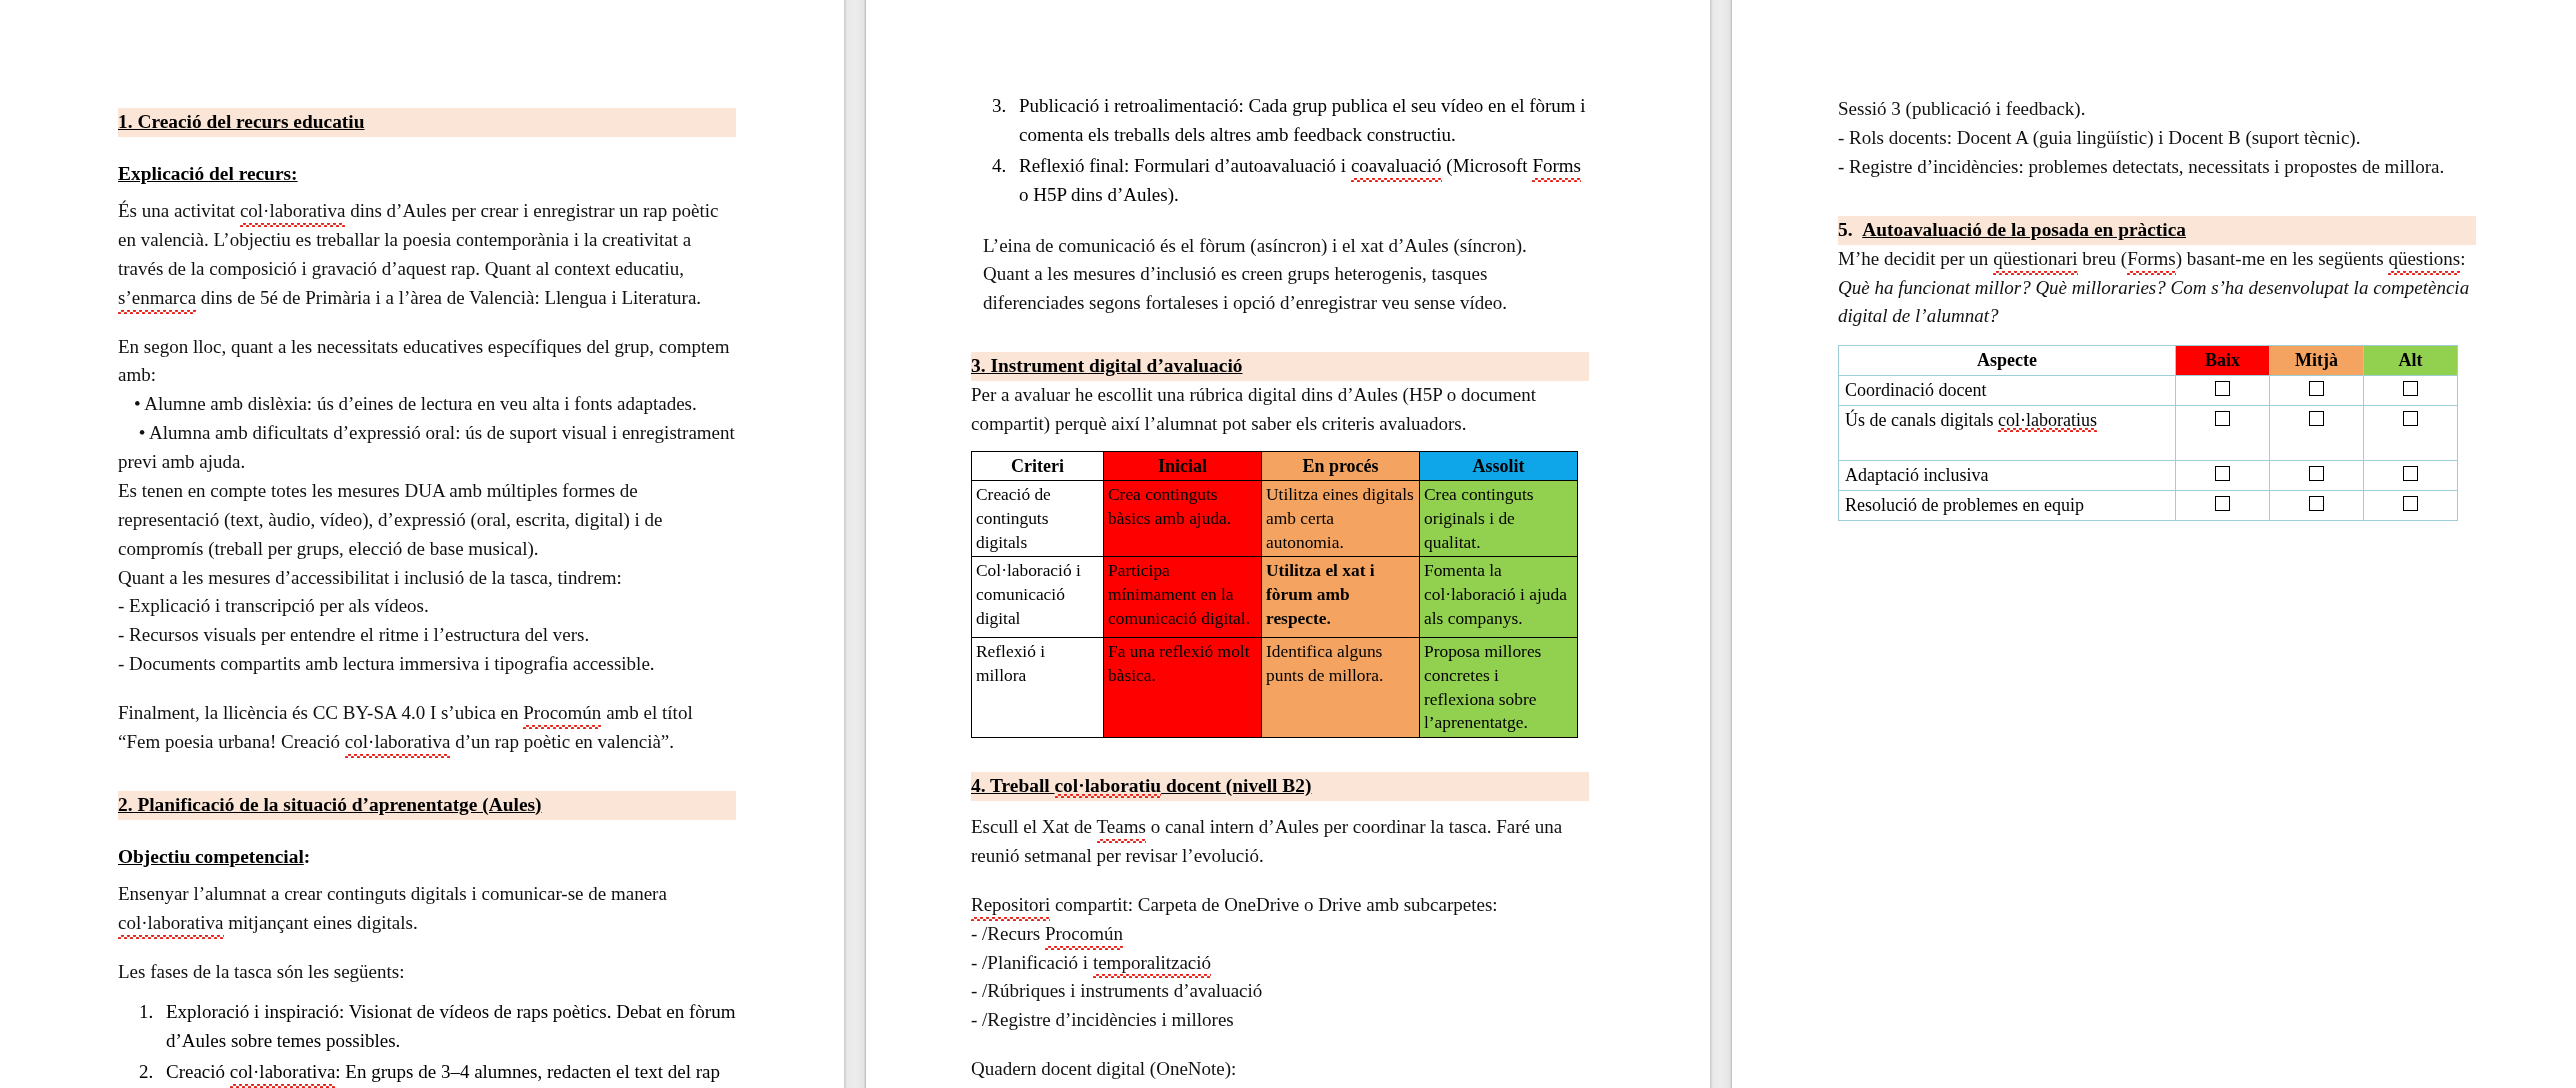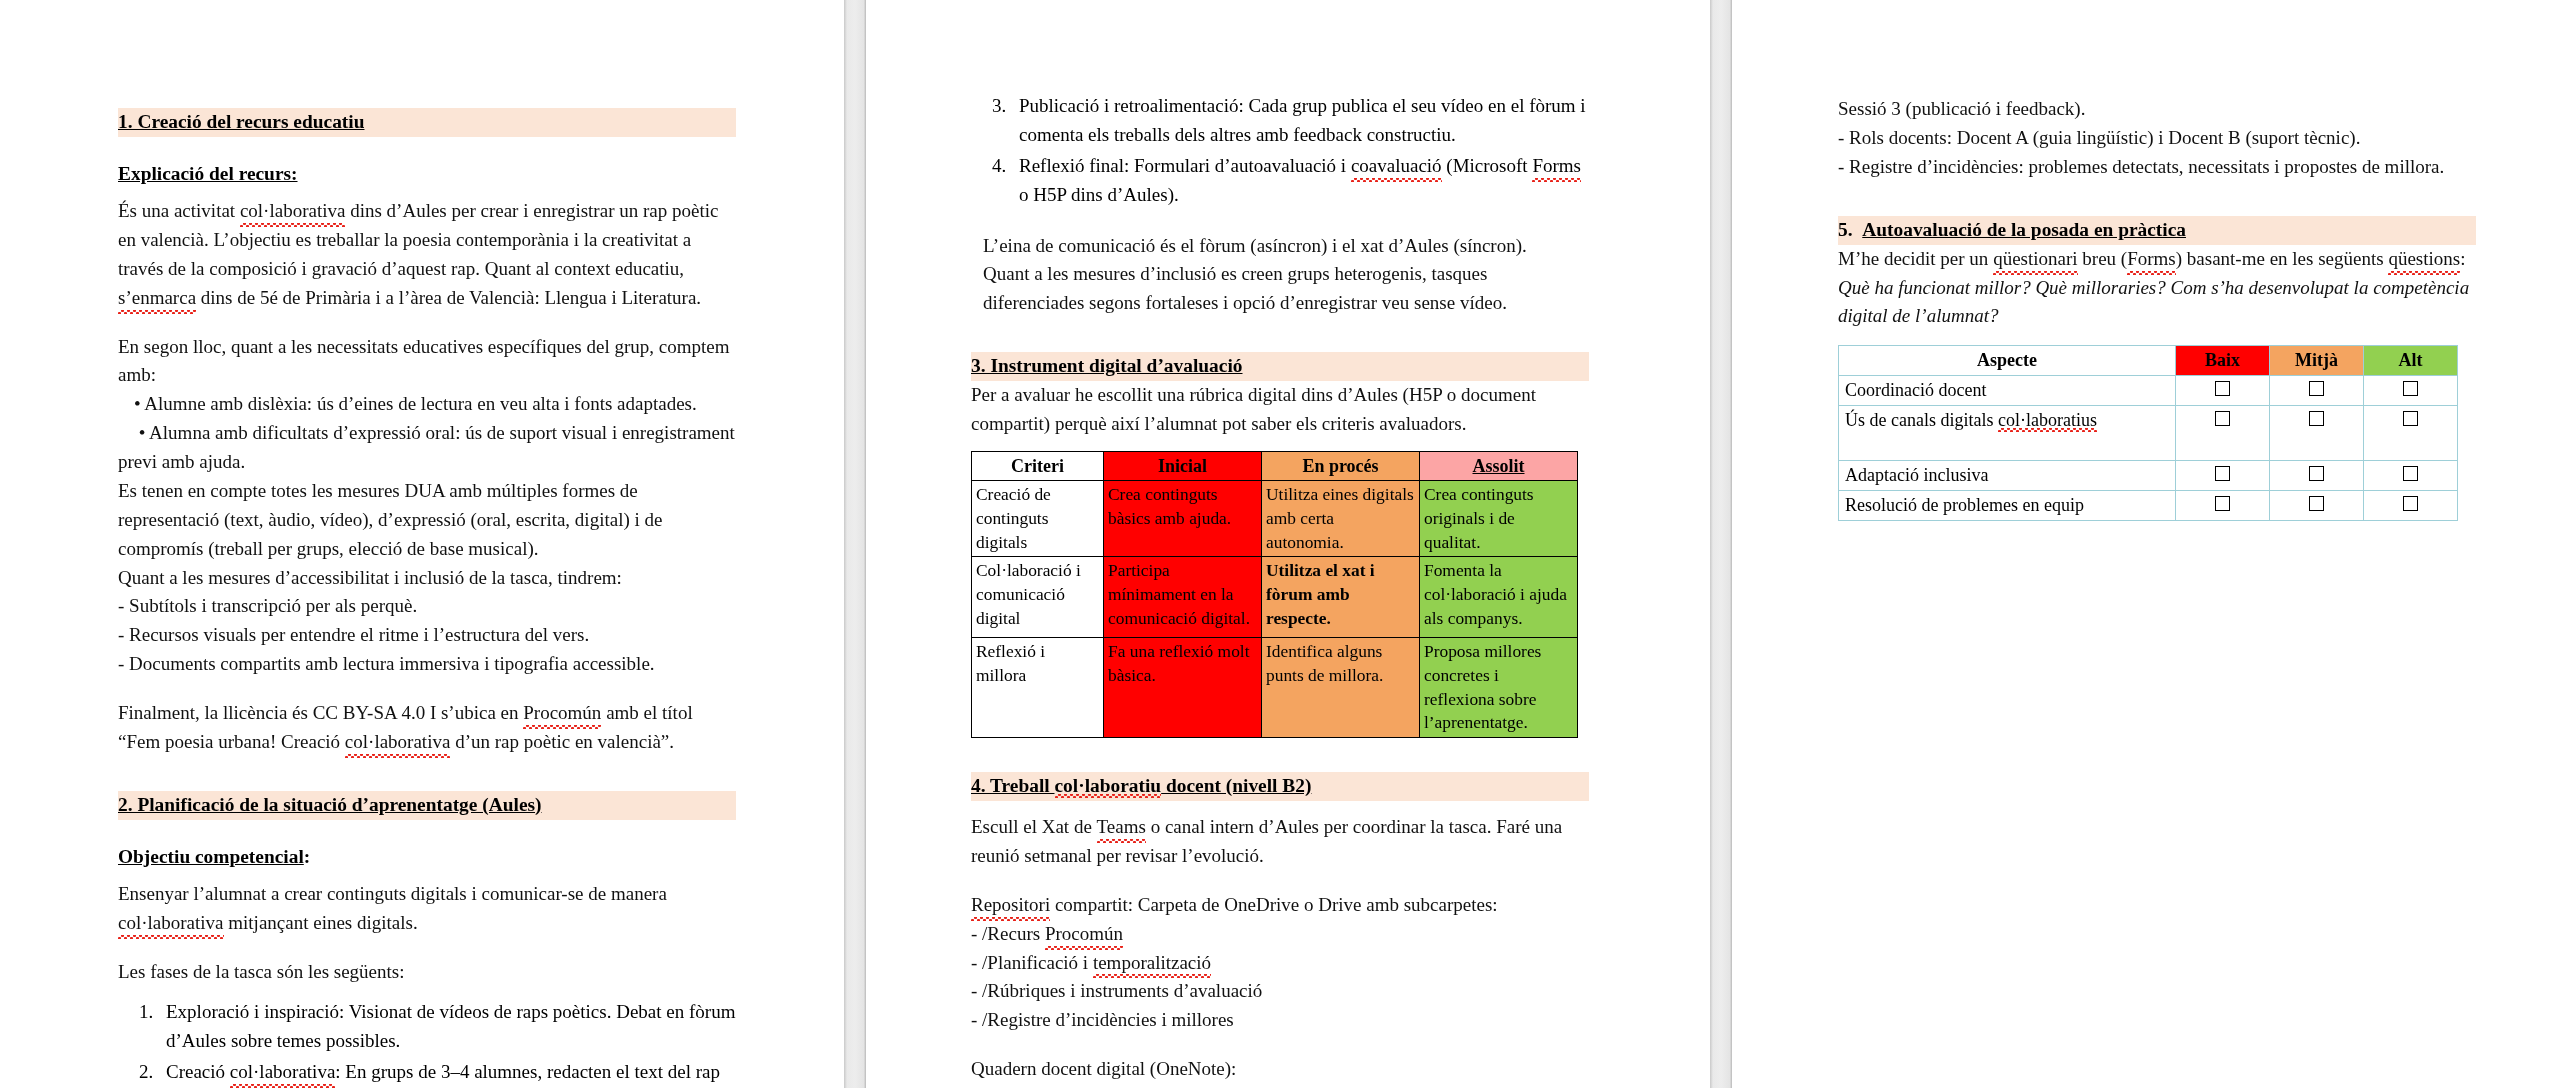--- a/index.html
+++ b/index.html
@@ -72,21 +72,21 @@
 
       <div class="gap-s"></div>
       <p><span> És una activitat </span><span class="sqg">col·laborativa</span><span> dins d’Aules per crear i enregistrar un rap poètic en valencià. L’objectiu es treballar la poesia contemporània i la creativitat a través de la composició i gravació d’aquest rap. Quant al context educatiu, </span><span class="sqg">s’enmarca</span><span> dins de 5é de Primària i a l’àrea de Valencià: Llengua i Literatura.</span></p>
 
       <div class="gap"></div>
       <p>En segon lloc, quant a les necessitats educatives específiques del grup, comptem amb:</p>
       <p class="bul">• Alumne amb dislèxia: ús d’eines de lectura en veu alta i fonts adaptades.</p>
       <p><span class="bul" style="display:inline">&nbsp;</span><span>• Alumna amb dificultats d’expressió oral: ús de suport visual i enregistrament previ amb ajuda.</span></p>
       <p>Es tenen en compte totes les mesures DUA amb múltiples formes de representació (text, àudio, vídeo), d’expressió (oral, escrita, digital) i de compromís (treball per grups, elecció de base musical).</p>
       <p>Quant a les mesures d’accessibilitat i inclusió de la tasca, tindrem:</p>
-      <p>- Subtítols i transcripció per als perquè.</p>
+      <p>- Explicació i transcripció per als vídeos.</p>
       <p>- Recursos visuals per entendre el ritme i l’estructura del vers.</p>
       <p>- Documents compartits amb lectura immersiva i tipografia accessible.</p>
 
       <div class="gap"></div>
       <p><span>Finalment, la llicència és CC BY-SA 4.0 I s’ubica en </span><span class="sqg">Procomún</span><span> amb el títol “Fem poesia urbana! Creació </span><span class="sqg">col·laborativa</span><span> d’un rap poètic en valencià”.</span></p>
 
       <div class="gap-l"></div>
       <div class="hl"><span class="u">2. Planificació de la situació d’aprenentatge (Aules)</span></div>
 
       <div class="sub2"><span class="u">Objectiu competencial</span><span>:</span></div>
@@ -131,21 +131,21 @@
             <col class="c1">
             <col class="c2">
             <col class="c3">
             <col class="c4">
           </colgroup>
         <thead>
           <tr>
             <th style="background:#ffffff;">Criteri</th>
             <th style="background:#ff0000;">Inicial</th>
             <th style="background:#f4a460;">En procés</th>
-            <th style="background:#fca5a5;text-decoration:underline;">Assolit</th>
+            <th style="background:#0ea5e9;">Assolit</th>
           </tr>
         </thead>
         <tbody>
           <tr>
             <td style="background:#ffffff;height:62px;">Creació de continguts digitals</td>
             <td style="background:#ff0000;">Crea continguts bàsics amb ajuda.</td>
             <td style="background:#f4a460;">Utilitza eines digitals amb certa autonomia.</td>
             <td style="background:#92d050;">Crea continguts originals i de qualitat.</td>
           </tr>
           <tr>

